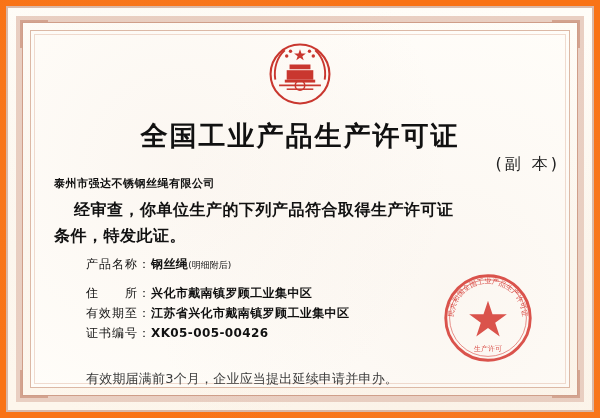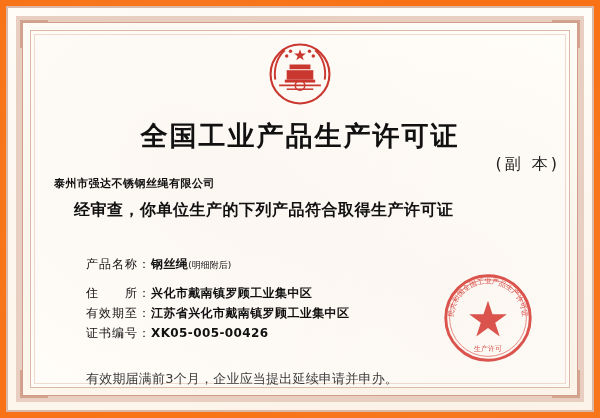--- a/index.html
+++ b/index.html
@@ -154,20 +154,21 @@
         <circle cx="54" cy="21" r="1.8" fill="#c9372f"></circle>
       </svg>
     </div>
 
     <div class="title">全国工业产品生产许可证</div>
     <div class="subtitle">(副 本)</div>
 
     <div class="company">泰州市强达不锈钢丝绳有限公司</div>
 
     <div class="body-line1">经审查，你单位生产的下列产品符合取得生产许可证</div>
+    <div class="body-line2">条件，特发此证。</div>
 
     <div class="row r-product">
       <span class="lbl">产品名称：</span><span class="val">钢丝绳</span><span class="note">(明细附后)</span>
     </div>
 
     <div class="row r-addr">
       <span class="lbl">住　　所：</span><span class="val">兴化市戴南镇罗顾工业集中区</span>
     </div>
 
     <div class="row r-prodaddr">

